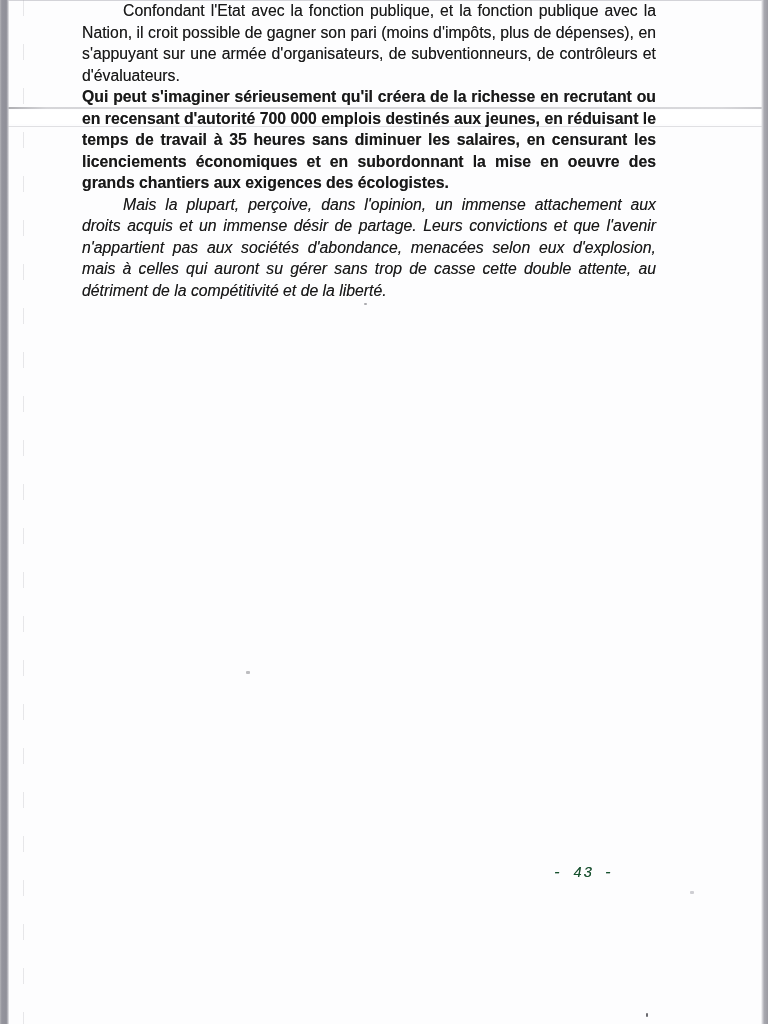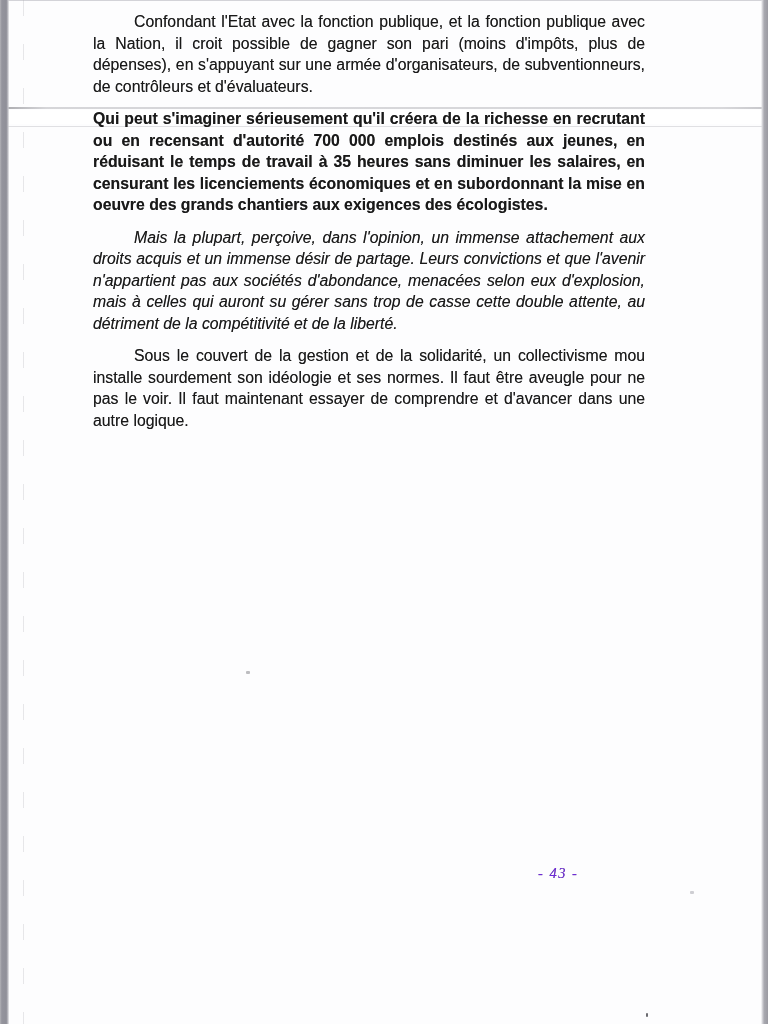--- a/index.html
+++ b/index.html
@@ -45,37 +45,37 @@
   }
   
   .content {
     position: absolute; left: 82px; top: 0; width: 574px;
     color: #191919;
     font-size: 15.8px;
     line-height: 21.5px;
     text-align: justify;
   }
   .content p {
-    margin: 11px;
+    margin: 0;
     text-shadow: 0 0 0.6px rgba(25,25,25,0.55); 
   }
   .indent { text-indent: 41px; }
   .p1 { margin-top: 56px; }
   .p2 { margin-top: 42px; font-weight: bold; }
   .p3 { margin-top: 16px; font-style: italic; }
   .p4 { margin-top: 20px; }
   
   .pageno {
     position: absolute; left: 538px; top: 865px; width: 76px;
-    text-align: left;
-    font-family: Liberation Serif, serif;
+    text-align: right;
+    font-family: Liberation Mono, monospace;
     font-style: italic;
     font-size: 14.5px;
     letter-spacing: 1.5px;
-    color: #6d28d9;
+    color: #14532d;
     text-shadow: 0 0 0.5px rgba(30,30,34,0.5);
   }
   
   .speck { position: absolute; border-radius: 1px; }
   .speck1 { left: 246px; top: 671px; width: 4px; height: 3px; background: rgba(110,110,118,0.45); }
   .speck2 { left: 364px; top: 303px; width: 3px; height: 2px; background: rgba(90,90,98,0.5); }
   .speck3 { left: 690px; top: 891px; width: 4px; height: 3px; background: rgba(160,160,168,0.5); }
   .speck4 { left: 646px; top: 1013px; width: 2px; height: 4px; background: rgba(70,70,76,0.8); }
 </style>
 </head>
@@ -86,21 +86,20 @@
   <div class="edge-top"></div>
   <div class="fold-line"></div>
   <div class="hline1"></div>
   <div class="hband"></div>
   <div class="hline2"></div>
 
   <div class="content">
     <p class="p1 indent">Confondant l'Etat avec la fonction publique, et la fonction publique avec la Nation, il croit possible de gagner son pari (moins d'impôts, plus de dépenses), en s'appuyant sur une armée d'organisateurs, de subventionneurs, de contrôleurs et d'évaluateurs.</p>
     <p class="p2">Qui peut s'imaginer sérieusement qu'il créera de la richesse en recrutant ou en recensant d'autorité 700 000 emplois destinés aux jeunes, en réduisant le temps de travail à 35 heures sans diminuer les salaires, en censurant les licenciements économiques et en subordonnant la mise en oeuvre des grands chantiers aux exigences des écologistes.</p>
     <p class="p3 indent">Mais la plupart, perçoive, dans l'opinion, un immense attachement aux droits acquis et un immense désir de partage. Leurs convictions et que l'avenir n'appartient pas aux sociétés d'abondance, menacées selon eux d'explosion, mais à celles qui auront su gérer sans trop de casse cette double attente, au détriment de la compétitivité et de la liberté.</p>
-    <p class="p4 indent">Sous le couvert de la gestion et de la solidarité, un collectivisme mou installe sourdement son idéologie et ses normes. Il faut être aveugle pour ne pas le voir. Il faut maintenant essayer de comprendre et d'avancer dans une autre logique.</p>
   </div>
 
   <div class="pageno">- 43 -</div>
 
   <div class="speck speck1"></div>
   <div class="speck speck2"></div>
   <div class="speck speck3"></div>
   <div class="speck speck4"></div>
 
   <div class="edge-left"></div>

